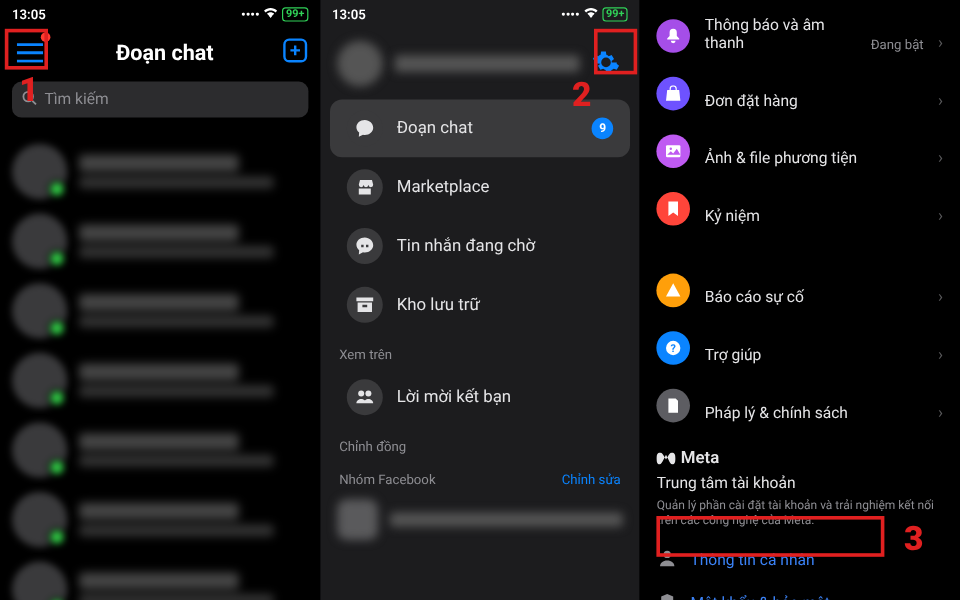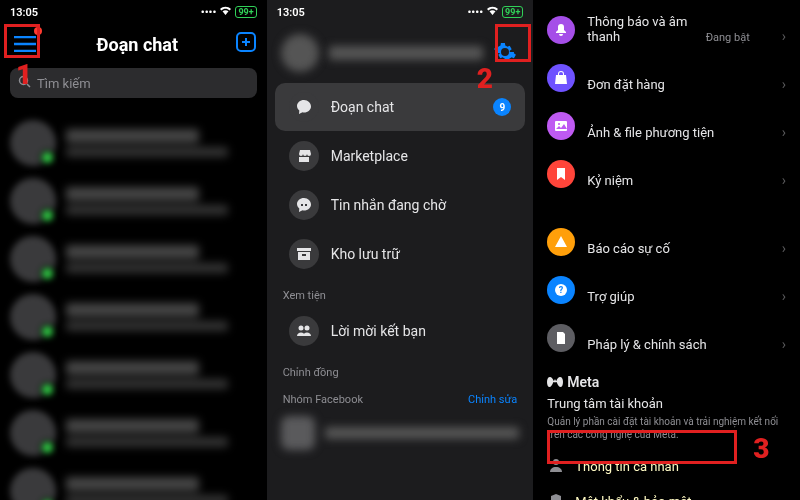--- a/index.html
+++ b/index.html
@@ -36,27 +36,27 @@
 .section-header{display:flex;justify-content:space-between;align-items:center;padding:10px 16px 4px}
 .section-header .l{color:#8e8e93;font-size:11px}
 .section-header .e{color:#0a84ff;font-size:11px}
 .fb-group{padding:0 14px}
 .fb-row{display:flex;align-items:center;padding:6px 0;gap:10px;filter:blur(4px)}
 .fb-av{width:34px;height:34px;border-radius:8px;background:#5a5a5c}
 .fb-txt{flex:1;height:12px;background:#555;border-radius:3px}
 .setting-row{display:flex;align-items:flex-end;padding:10px 14px;gap:12px;color:#e5e5e7;font-size:13px}
 .setting-icon{width:28px;height:28px;border-radius:50%;display:flex;align-items:center;justify-content:center;flex-shrink:0}
 .setting-label{flex:1}
-.setting-status{color:#8e8e93;font-size:11px;margin-right:20px}
+.setting-status{color:#8e8e93;font-size:11px;margin-right:0}
 .chev{color:#5a5a5c;font-size:14px}
 .meta-block{padding:12px 14px 8px}
 .meta-logo{color:#e5e5e7;font-size:14px;font-weight:600;margin-bottom:6px;display:flex;align-items:center;gap:4px}
 .meta-sub{color:#e5e5e7;font-size:13px;font-weight:400;margin-bottom:4px}
 .meta-desc{color:#8e8e93;font-size:10px;line-height:1.3}
-.meta-item{display:flex;align-items:center;padding:9px 14px;gap:10px;color:#fef9c3;font-size:13px}
+.meta-item{display:flex;align-items:center;padding:9px 14px;gap:10px;color:#3b82f6;font-size:13px}
 .meta-item .mi{width:18px;text-align:center;color:#8e8e93}
 .batt{color:#30d158;font-weight:700;border:1px solid #30d158;border-radius:3px;padding:0 2px;font-size:9px}
 </style>
 </head>
 <body>
 
 <div class="screen s1">
   <div class="statusbar">
     <span>13:05</span>
     <span class="right">
@@ -195,21 +195,21 @@
     <span>Tin nhắn đang chờ</span>
   </div>
   <div class="menu-item">
     <div class="menu-icon">
         <svg width="16" height="16" viewBox="0 0 16 16">
           <path d="M1 2h14v3H1V2zm1 4h12v8H2V6zm4 2v2h4V8H6z"></path>
         </svg>
       </div>
     <span>Kho lưu trữ</span>
   </div>
-  <div class="section-label">Xem tiện</div>
+  <div class="section-label">Xem trên</div>
   <div class="menu-item">
     <div class="menu-icon">
         <svg width="16" height="16" viewBox="0 0 16 16">
           <circle cx="5" cy="5" r="2.5"></circle>
           <circle cx="11" cy="5" r="2.5"></circle>
           <path d="M1 13c0-2 2-3.5 4-3.5s4 1.5 4 3.5H1zm6 0c0-2 2-3.5 4-3.5s4 1.5 4 3.5H7z"></path>
         </svg>
       </div>
     <span>Lời mời kết bạn</span>
   </div>

